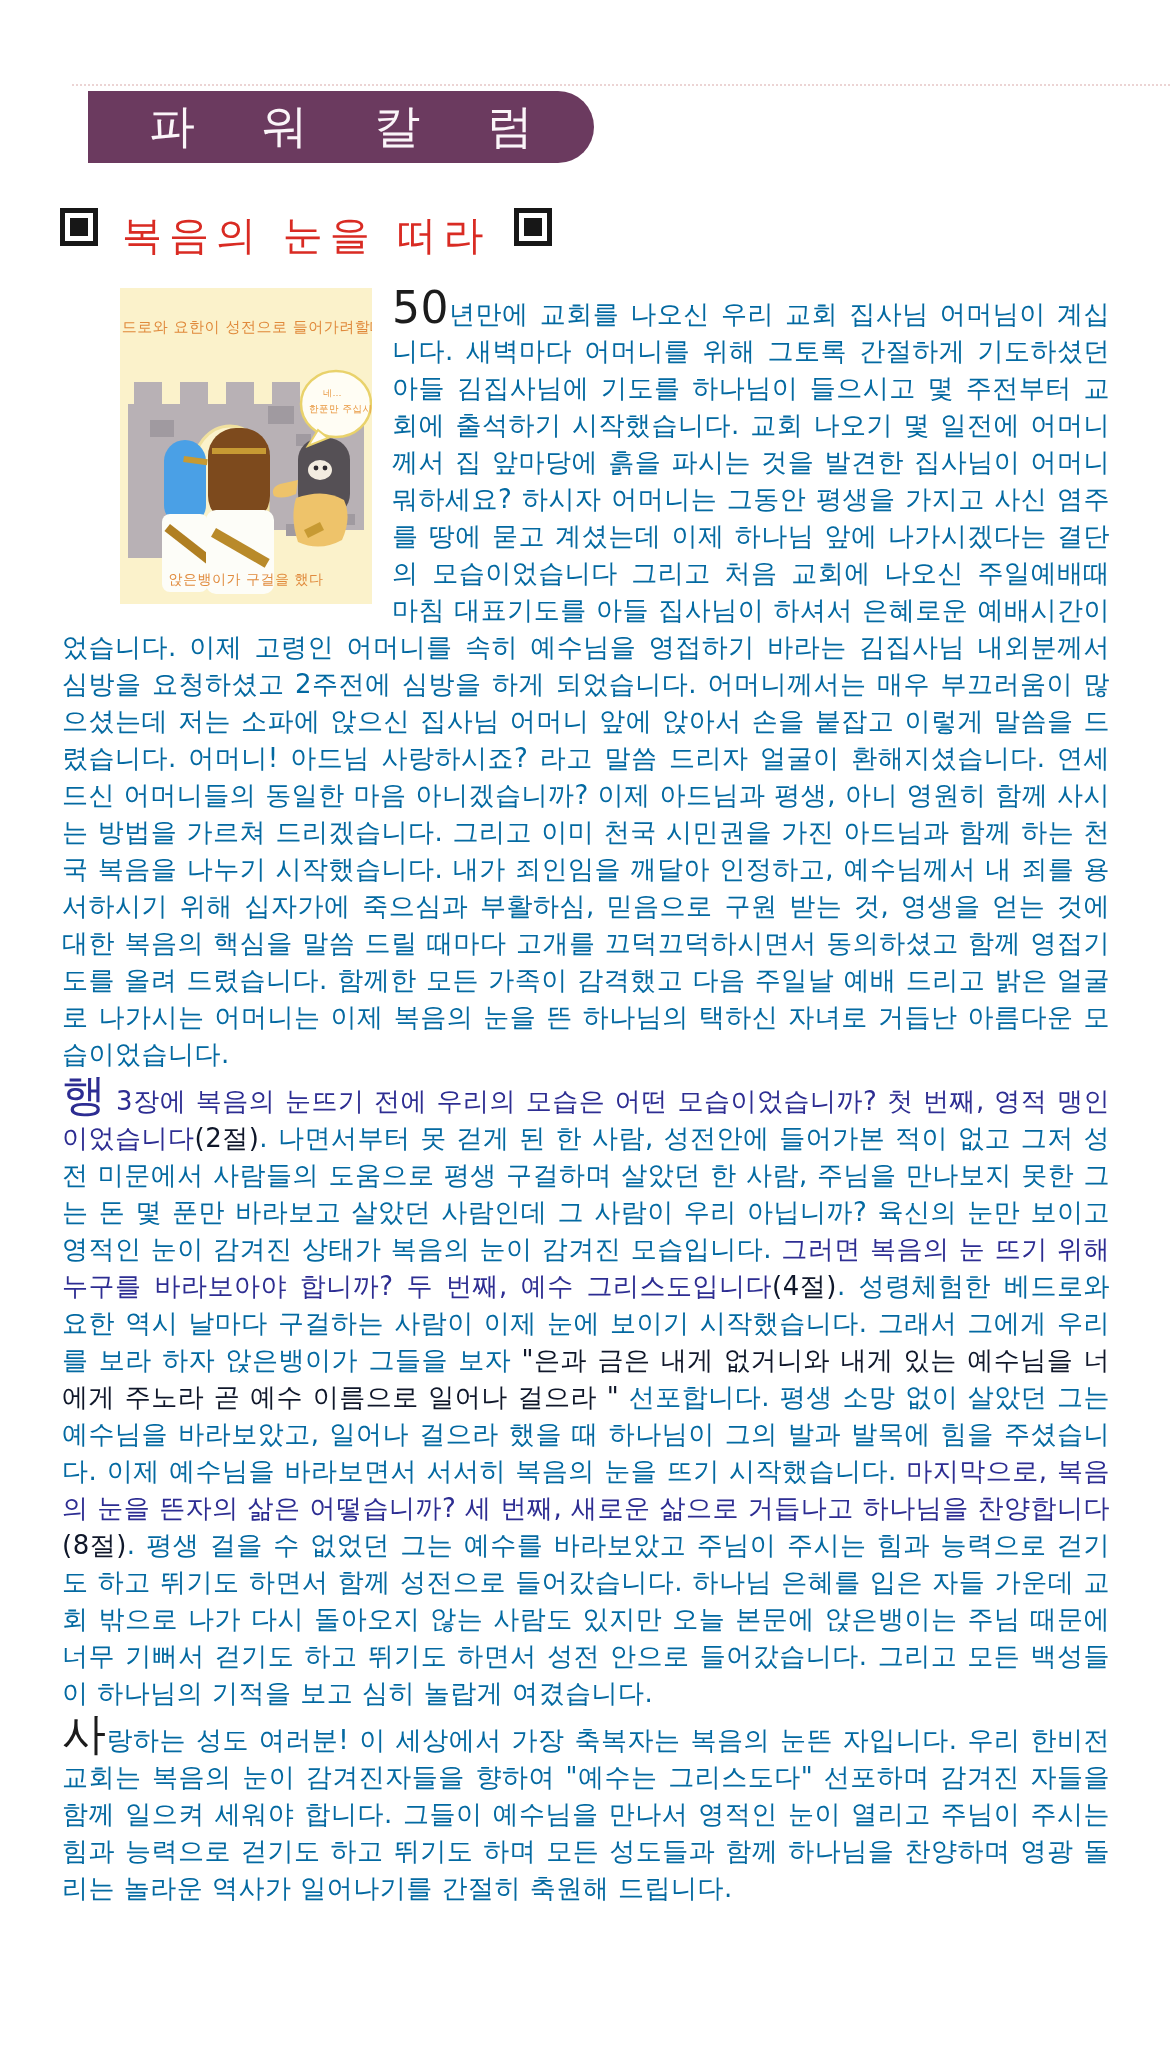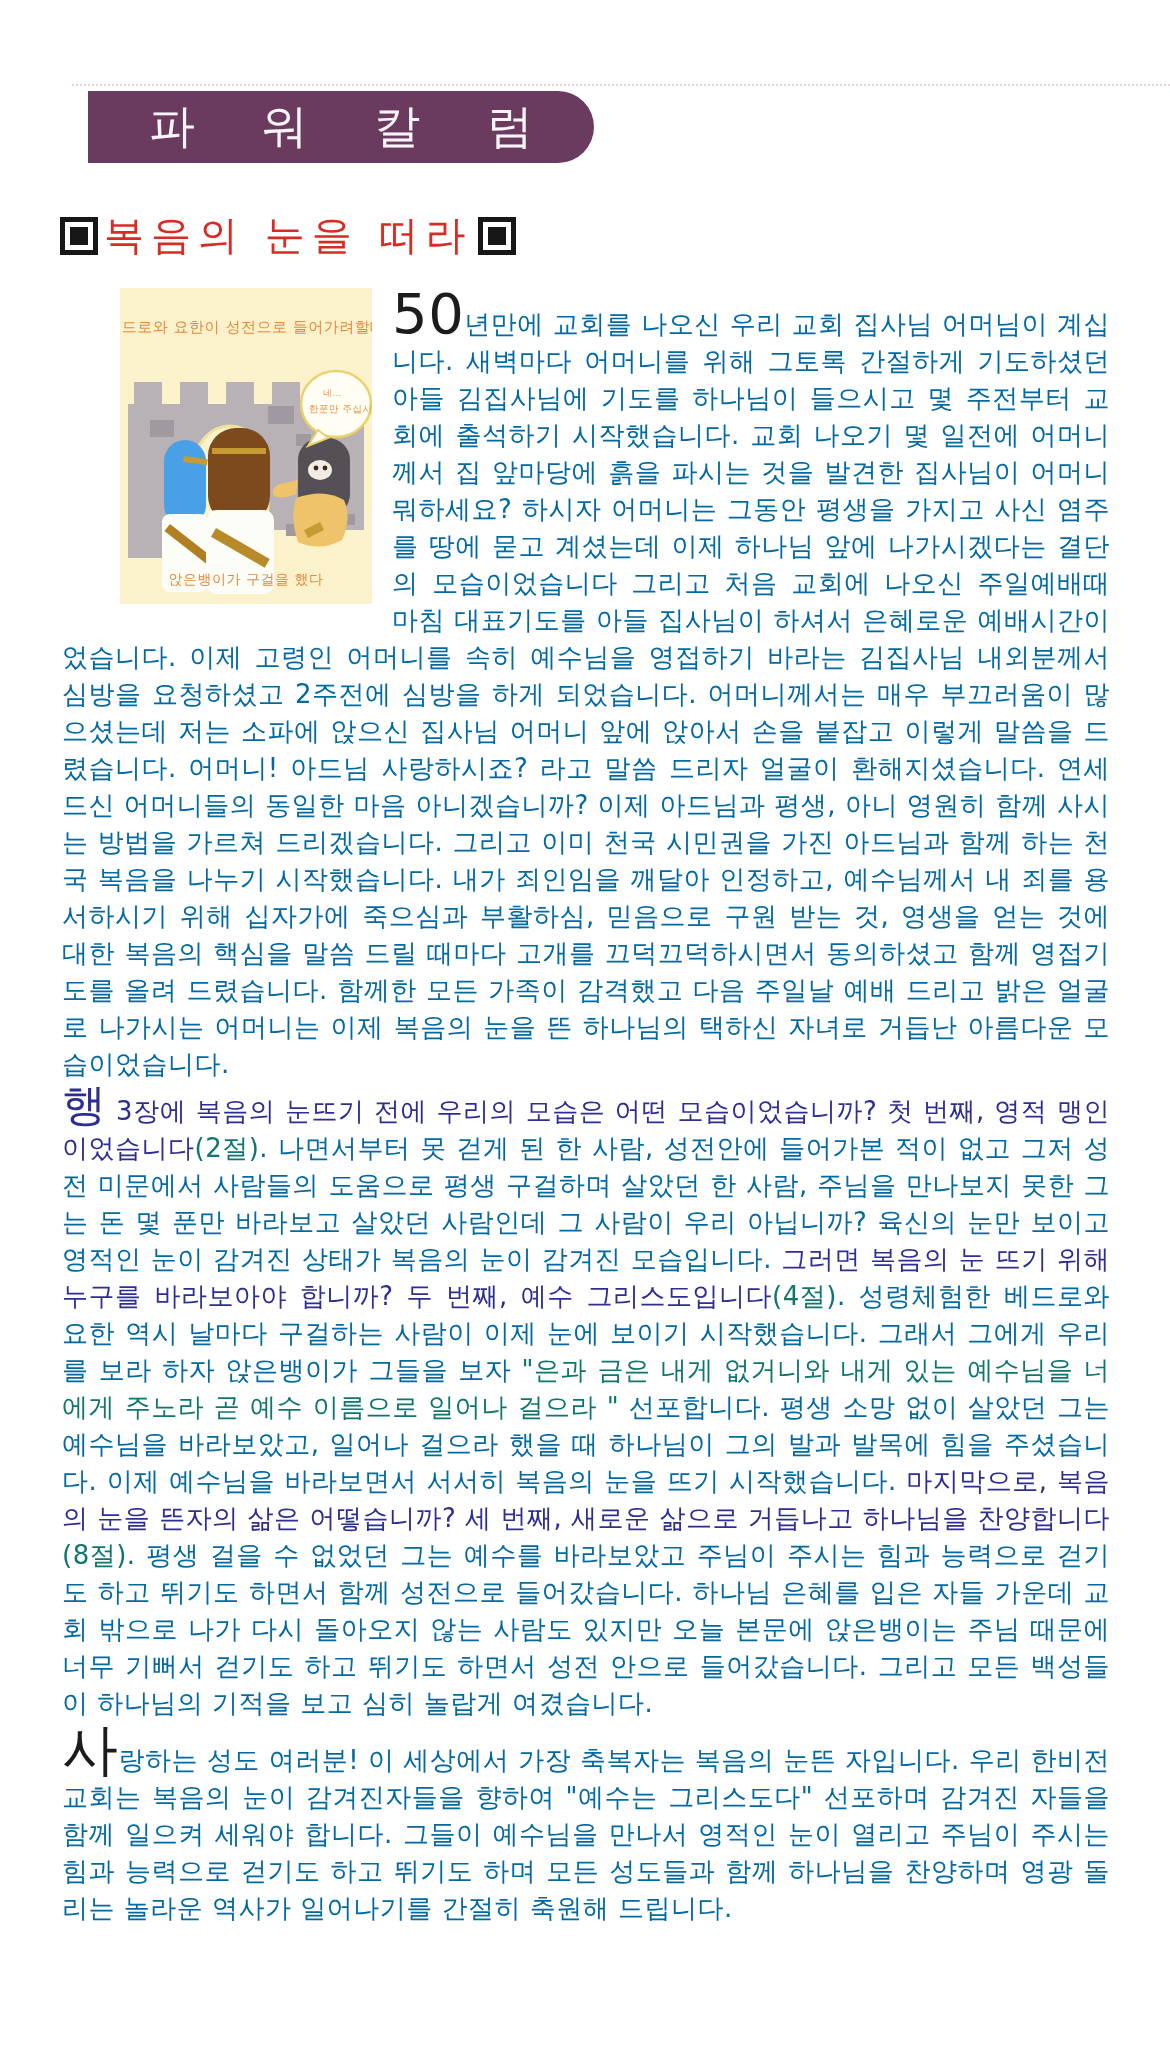--- a/index.html
+++ b/index.html
@@ -19,21 +19,21 @@
     background:#6b3a5f; border-radius:0 36px 36px 0;
     display:flex; align-items:center; justify-content:center;
   }
   .banner-label {
     color:#fbf5f9; font-size:46px; letter-spacing:26px;
     padding-left:26px; white-space:nowrap;
   }
   
   .headline {
     position:absolute; top:208px; left:60px;
-    display:flex; align-items:center; gap:6px;
+    display:flex; gap:24px;
   }
   .mark {
     width:38px; height:38px; border:5px solid #171717; background:#ffffff;
     display:flex; align-items:center; justify-content:center;
   }
   .mark-inner { width:18px; height:18px; background:#171717; }
   .headline-text {
     color:#d92b23; font-size:40px; letter-spacing:7px; white-space:nowrap;
   }
   
@@ -42,22 +42,22 @@
     font-size:26px; line-height:37px; color:#1c1c1c;
     text-align:justify; letter-spacing:0.5px; word-break:break-all;
   }
   .illus {
     float:left; width:252px; height:316px;
     margin:2px 20px 6px 58px; background:#fbf2cb;
   }
   .illus svg { display:block; width:100%; height:100%; }
   .run.black { color:#0369a1; }
   .run.blue  { color:#2d2d92; }
-  .run.red   { color:#0f766e; }
-  .run.big-black { color:#1c1c1c; font-size:56px; line-height:1; }
+  .run.red   { color:#0f172a; }
+  .run.big-black { color:#1c1c1c; font-size:44px; line-height:1; }
   .run.big-blue  { color:#2d2d92; font-size:44px; line-height:1; }
 </style>
 </head>
 <body>
 
 <div class="page">
 
   <div class="top-rule"></div>
 
   <div class="banner">

